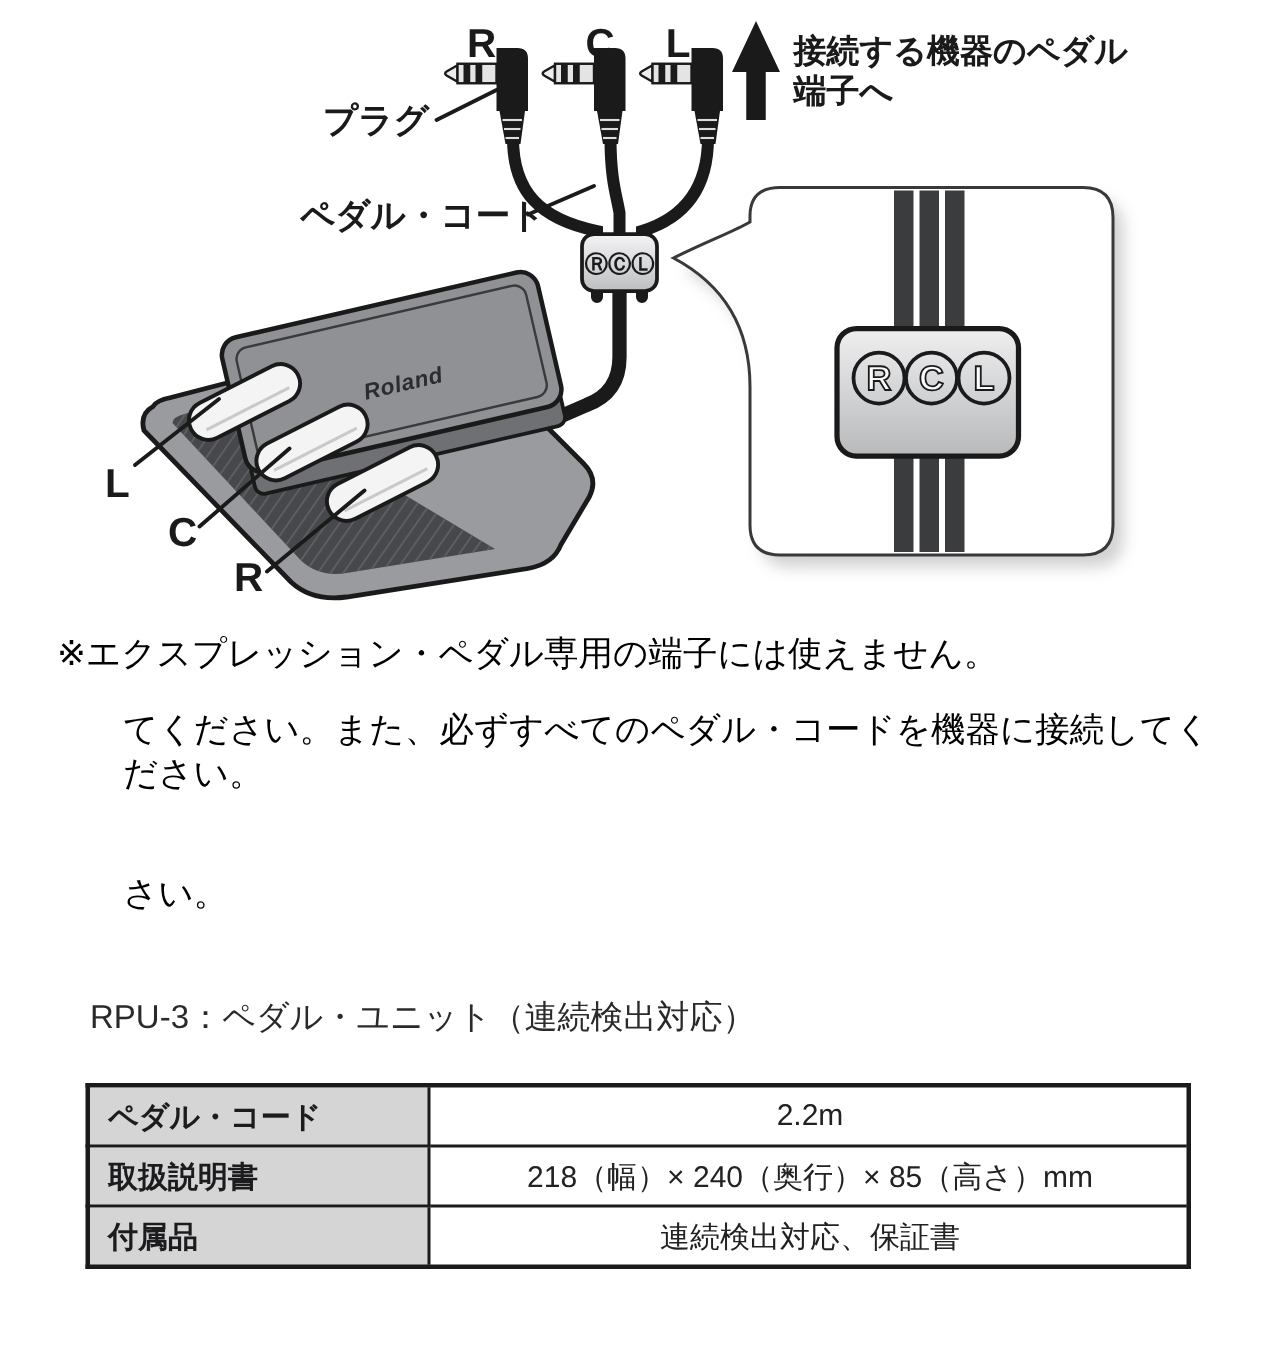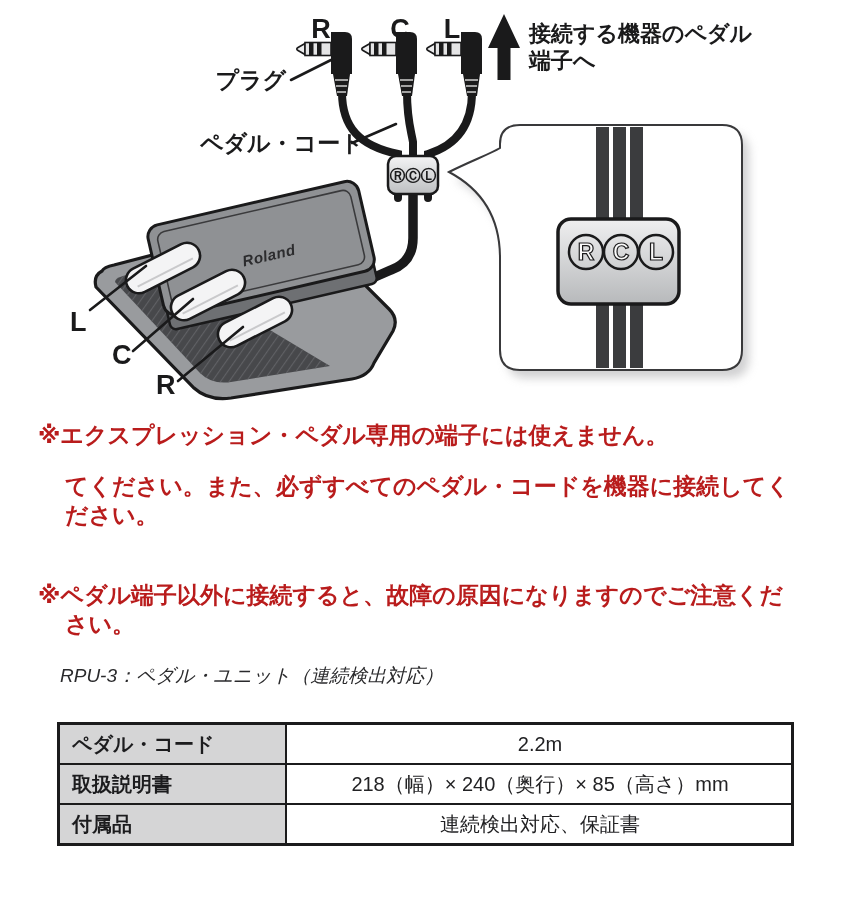--- a/index.html
+++ b/index.html
@@ -1,23 +1,23 @@
 <!DOCTYPE html>
 <html><head>
 <meta charset="utf-8">
 <style>
   html,body{margin:0;padding:0;background:#fff;}
   #page{
     position:relative;width:850px;height:900px;background:#ffffff;overflow:hidden;
     font-family:"Liberation Sans","DejaVu Sans",sans-serif;color:#1c1c1e;
   }
   #diagram{position:absolute;top:0;left:0;}
-  .note{position:absolute;left:38px;font-weight:700;font-size:23px;line-height:29px;color:#b91c1c;white-space:nowrap;}
-  .note .cont{margin-left:27px;}
-  #product-title{position:absolute;top:663px;left:60px;font-size:19px;font-weight:400;color:#2a2a2c;white-space:nowrap;font-style:italic;}
+  .note{position:absolute;left:38px;font-weight:400;font-size:23px;line-height:29px;color:#000000;white-space:nowrap;}
+  .note .cont{margin-left:44px;}
+  #product-title{position:absolute;top:663px;left:60px;font-size:22px;font-weight:400;color:#2a2a2c;white-space:nowrap;}
   #spec-table{
     position:absolute;top:722px;left:57px;width:737px;
     border-collapse:collapse;border:3px solid #1b1b1c;table-layout:fixed;
   }
   #spec-table th,#spec-table td{
     border:2px solid #1b1b1c;height:38px;font-size:20px;vertical-align:middle;
     white-space:nowrap;overflow:hidden;
   }
   #spec-table th{width:205px;background:#d5d5d6;text-align:left;font-weight:700;padding:0 8px 0 12px;color:#1c1c1e;}
   #spec-table td{background:#ffffff;font-weight:400;padding:0 8px 0 10px;color:#222224;text-align:center;}
@@ -143,21 +143,20 @@
   </svg>
 
   <div class="note" style="top:421px">
     <div>※エクスプレッション・ペダル専用の端子には使えません。</div>
   </div>
   <div class="note" style="top:472px">
     <div class="cont">てください。また、必ずすべてのペダル・コードを機器に接続してく</div>
     <div class="cont">ださい。</div>
   </div>
   <div class="note" style="top:581px">
-    <div>※ペダル端子以外に接続すると、故障の原因になりますのでご注意くだ</div>
     <div class="cont">さい。</div>
   </div>
 
   <div id="product-title">RPU-3：ペダル・ユニット（連続検出対応）</div>
 
   <table id="spec-table">
     <tbody>
       <tr>
         <th>ペダル・コード</th>
         <td>2.2m</td>

